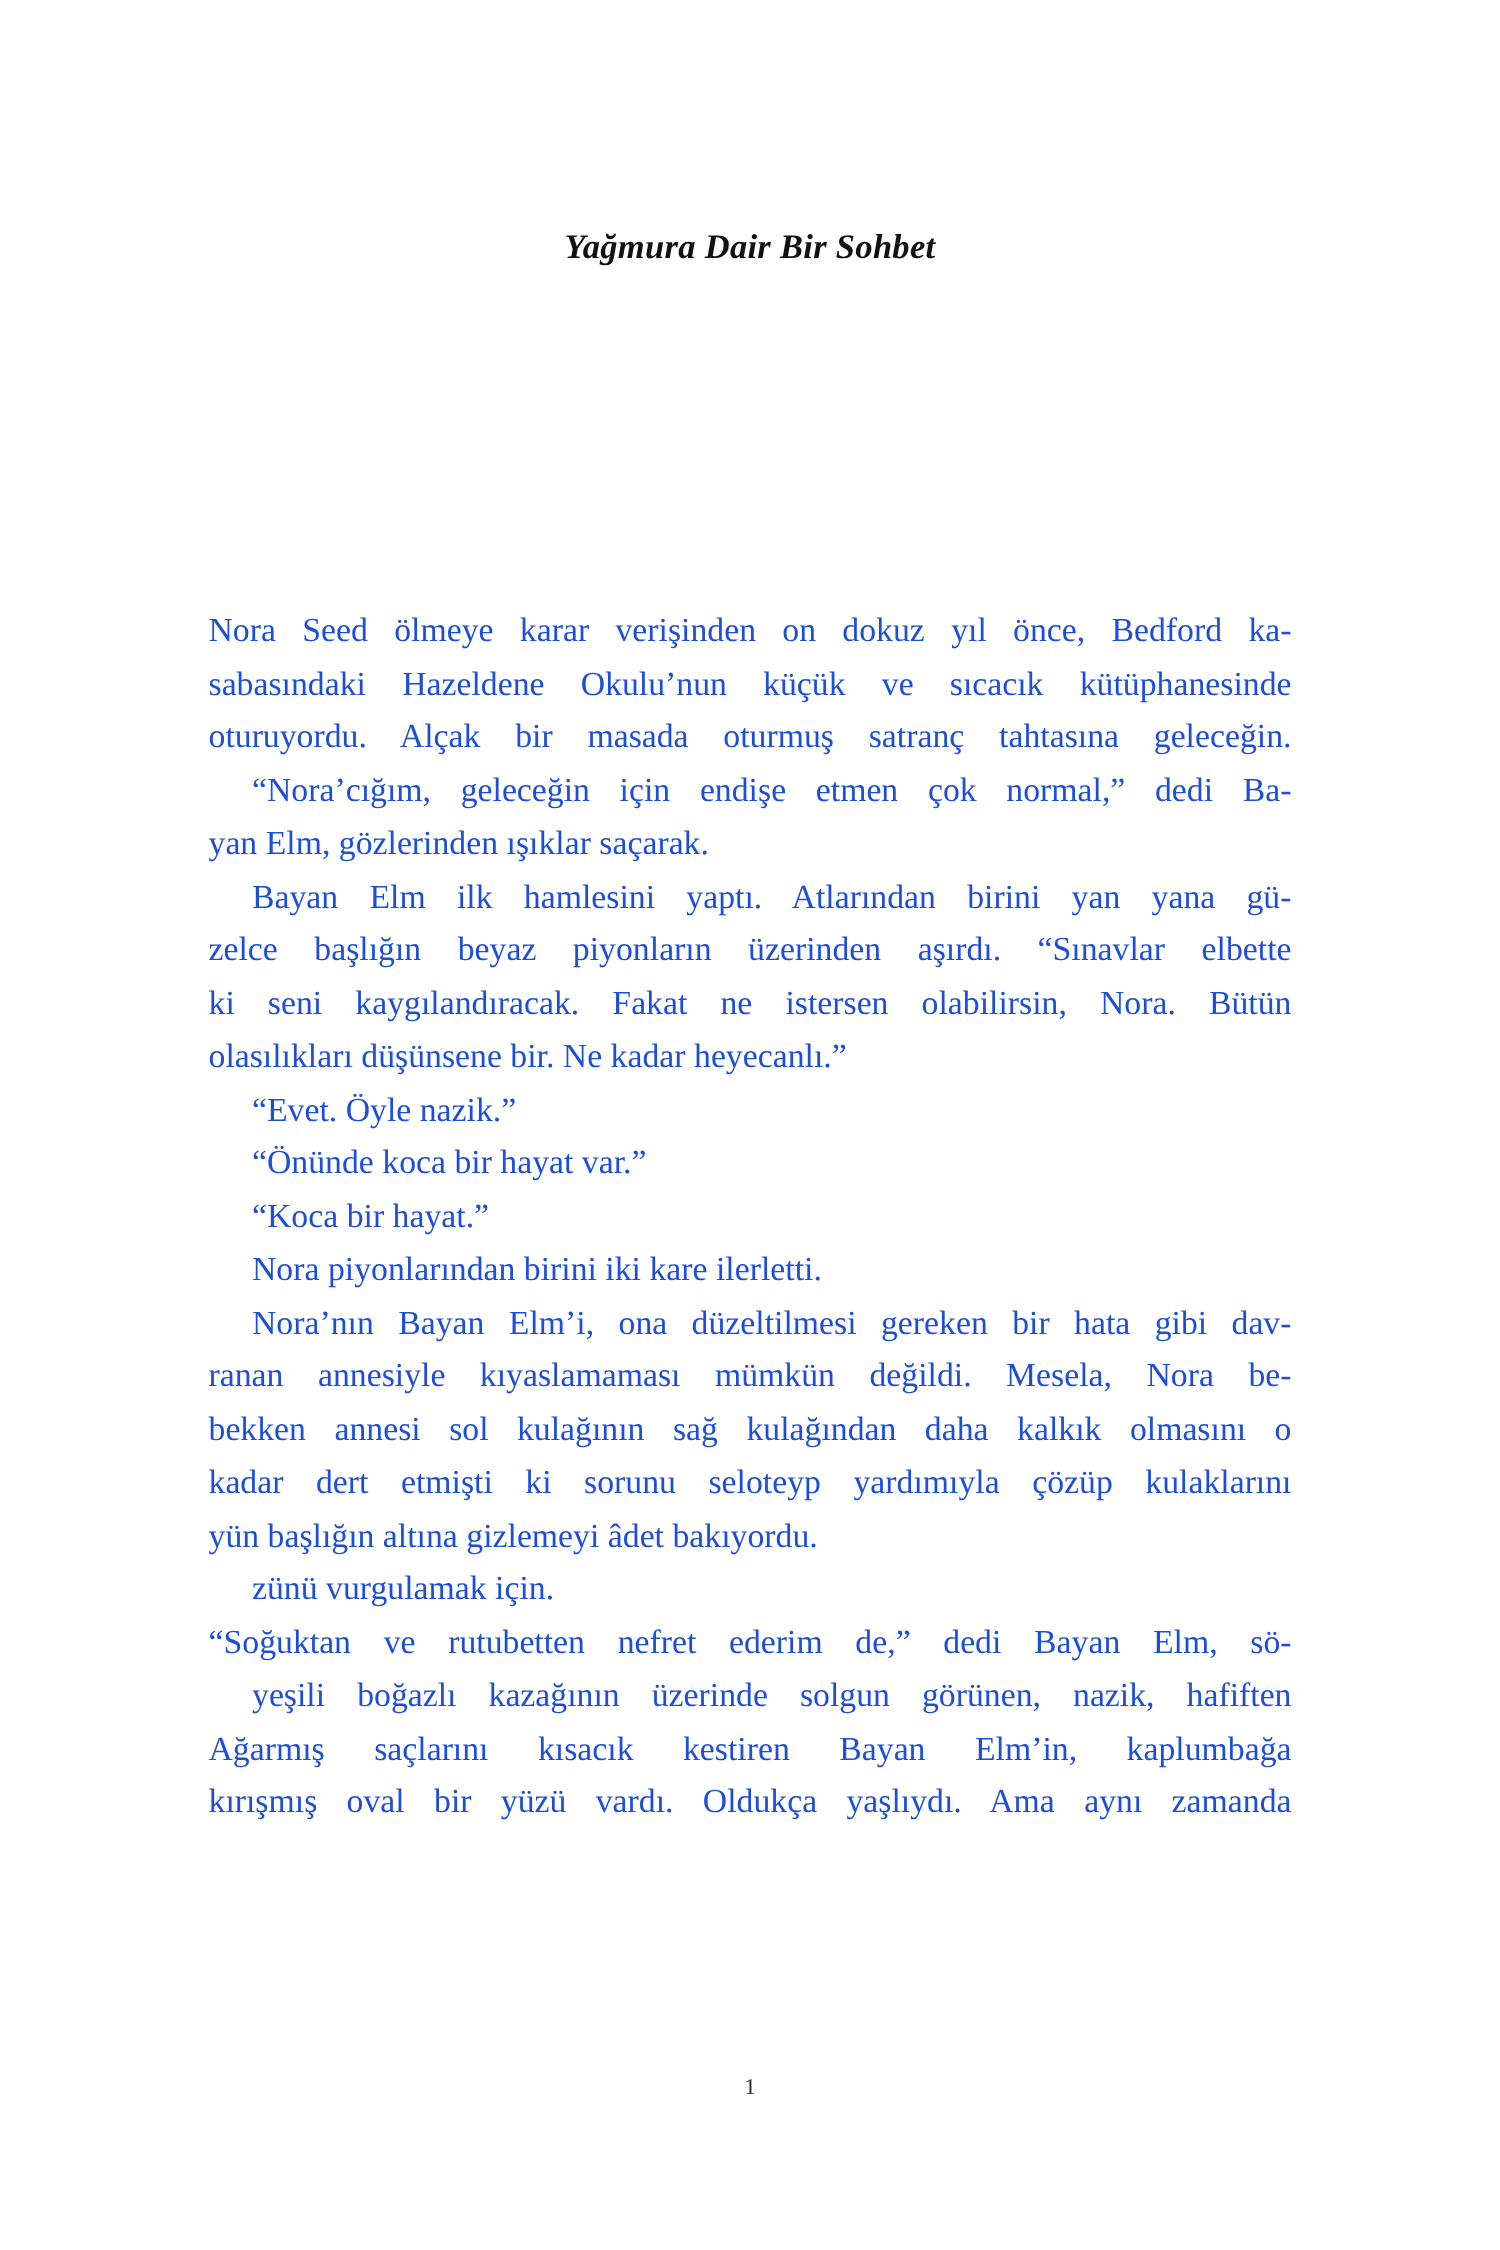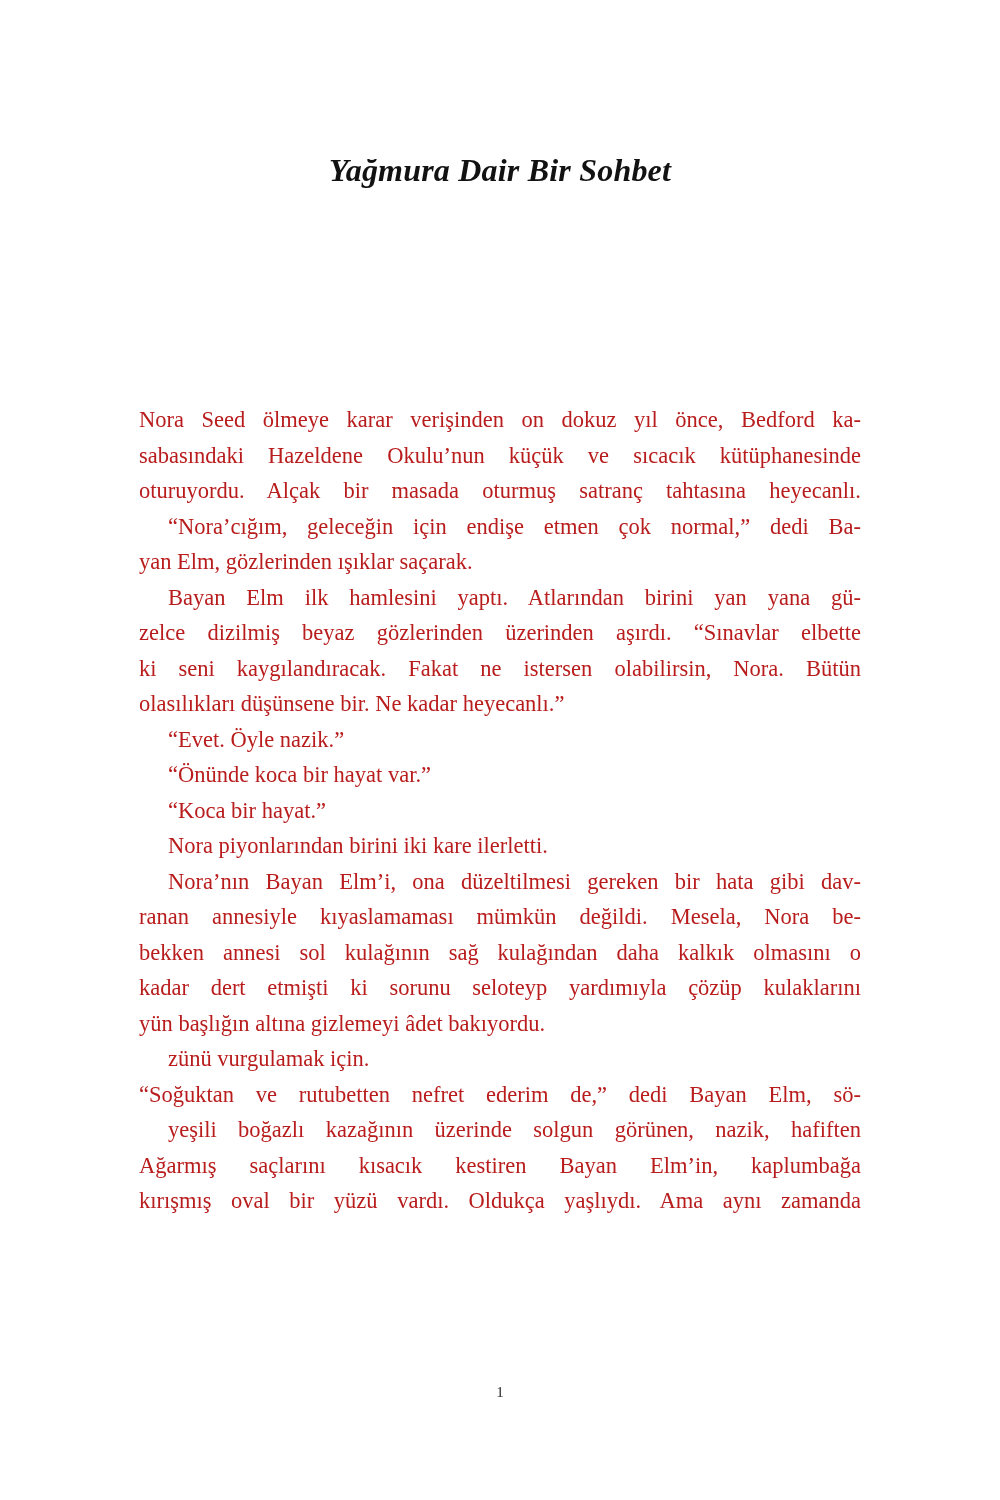--- a/index.html
+++ b/index.html
@@ -16,34 +16,34 @@
     font-family: "Liberation Serif", serif;
     color: #1a1a1a;
     overflow: hidden;
   }
   .chapter-title {
     position: absolute;
     top: 152px;
     left: 139px;
     width: 722px;
     text-align: center;
-    font-size: 32px;
+    font-size: 23px;
     font-style: italic;
     font-weight: 600;
     color: #121212;
     letter-spacing: 0.2px;
   }
   .body-text {
     position: absolute;
     top: 402px;
     left: 139px;
     width: 722px;
     font-size: 22.5px;
     line-height: 35.5px;
-    color: #b91c1c;
+    color: #1d4ed8;
   }
   .para { margin: 0; padding: 0; }
   .line {
     text-align: justify;
     text-align-last: justify;
   }
   .line.last {
     text-align-last: left;
   }
   .para.indented .line:first-child {
@@ -62,29 +62,29 @@
 </head>
 <body>
 
 <div class="page">
   <div class="chapter-title">Yağmura Dair Bir Sohbet</div>
 
   <div class="body-text">
       <div class="para">
         <div class="line">Nora Seed ölmeye karar verişinden on dokuz yıl önce, Bedford ka-</div>
         <div class="line">sabasındaki Hazeldene Okulu’nun küçük ve sıcacık kütüphanesinde</div>
-        <div class="line">oturuyordu. Alçak bir masada oturmuş satranç tahtasına heyecanlı.</div>
+        <div class="line">oturuyordu. Alçak bir masada oturmuş satranç tahtasına geleceğin.</div>
       </div>
       <div class="para indented">
         <div class="line">“Nora’cığım, geleceğin için endişe etmen çok normal,” dedi Ba-</div>
         <div class="line last">yan Elm, gözlerinden ışıklar saçarak.</div>
       </div>
       <div class="para indented">
         <div class="line">Bayan Elm ilk hamlesini yaptı. Atlarından birini yan yana gü-</div>
-        <div class="line">zelce dizilmiş beyaz gözlerinden üzerinden aşırdı. “Sınavlar elbette</div>
+        <div class="line">zelce başlığın beyaz piyonların üzerinden aşırdı. “Sınavlar elbette</div>
         <div class="line">ki seni kaygılandıracak. Fakat ne istersen olabilirsin, Nora. Bütün</div>
         <div class="line last">olasılıkları düşünsene bir. Ne kadar heyecanlı.”</div>
       </div>
       <div class="para indented">
         <div class="line last">“Evet. Öyle nazik.”</div>
       </div>
       <div class="para indented">
         <div class="line last">“Önünde koca bir hayat var.”</div>
       </div>
       <div class="para indented">

